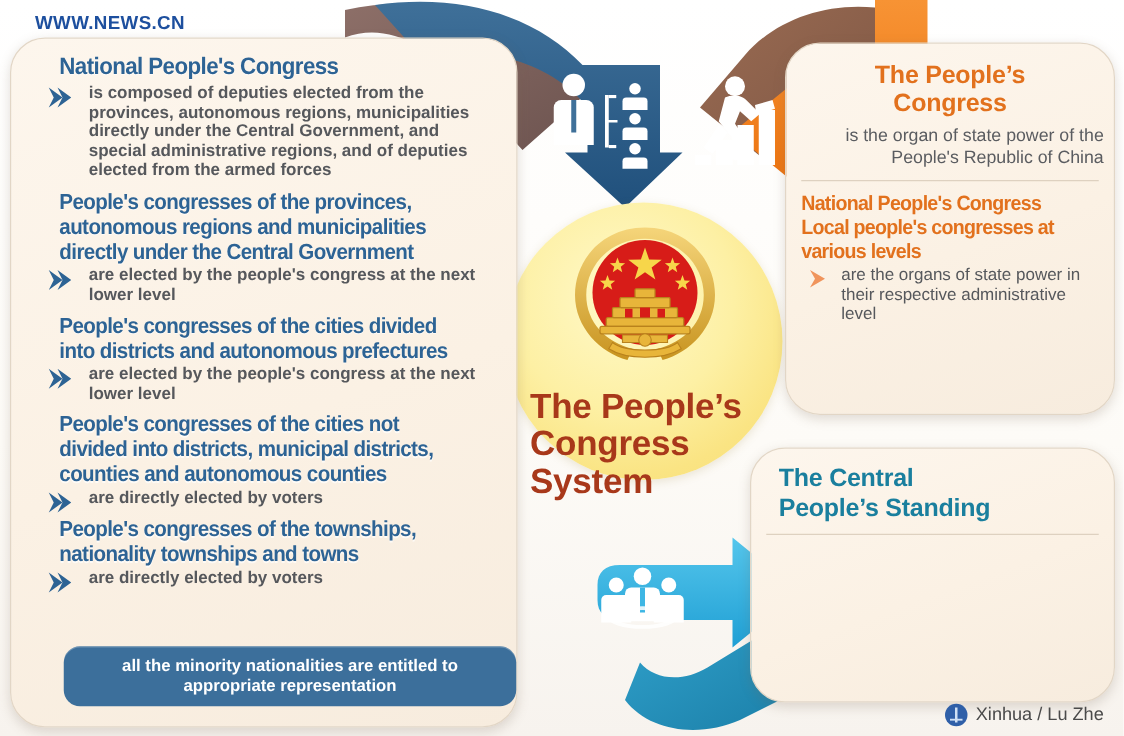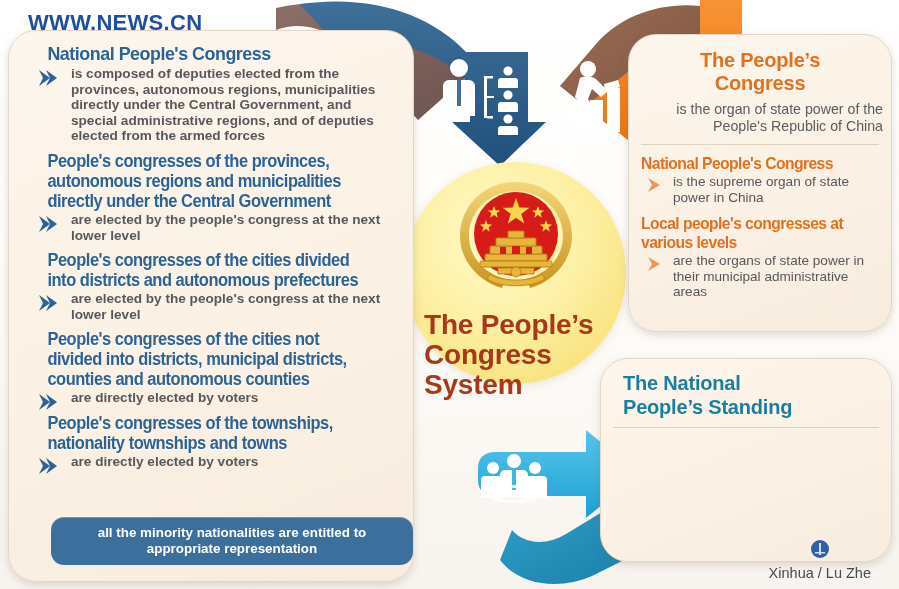--- a/index.html
+++ b/index.html
@@ -6,21 +6,21 @@
   body{
     width:899px;height:589px;overflow:hidden;
     background:#ffffff;
     font-family:"Liberation Sans","DejaVu Sans",sans-serif;
     position:relative;
   }
   #stage{position:absolute;left:0;top:0;width:899px;height:589px;overflow:hidden;
     background:linear-gradient(180deg,#ffffff 0%,#fdfbf7 60%,#f7f3ee 100%);}
 
   
-  .brand{position:absolute;left:28px;top:10px;font-size:22px;font-weight:bold;
+  .brand{position:absolute;left:28px;top:10px;font-size:15px;font-weight:bold;
     color:#1d4f9e;letter-spacing:.3px;z-index:40;}
 
   
   .arrowlayer{position:absolute;left:0;top:0;width:899px;height:589px;z-index:5;}
 
   
   .center-circle{position:absolute;left:404px;top:162px;width:222px;height:222px;
     border-radius:50%;
     background:radial-gradient(circle at 42% 34%,#fff9c9 0%,#fdf0a4 46%,#fae483 74%,#f6dd76 100%);
     z-index:8;box-shadow:0 2px 8px rgba(150,130,60,.18);}
@@ -69,22 +69,22 @@
   #br-panel{left:600px;top:358px;width:290px;height:202px;z-index:20;}
   .br-title{color:#1a7f9e;font-weight:bold;font-size:20px;line-height:24px;
     padding:12px 14px 0 22px;letter-spacing:-.2px;}
   .br-inner{padding:8px 12px 0 16px;}
   .br-row{position:relative;padding-left:34px;margin:0 0 8px 0;}
   .br-row .chev{position:absolute;left:4px;top:2px;}
   .br-body{color:#4e6e79;font-size:13.6px;line-height:15.8px;}
   .ta-r{text-align:right;}
 
   
-  .credit{position:absolute;right:28px;bottom:8px;z-index:40;display:flex;
-    align-items:center;gap:7px;color:#4a4a4a;font-size:14.5px;flex-direction:column;}
+  .credit{position:absolute;right:16px;bottom:8px;z-index:40;display:flex;
+    align-items:center;gap:7px;color:#4a4a4a;font-size:14.5px;}
   .xlogo{width:18px;height:18px;border-radius:50%;background:#2f5fa8;
     display:block;position:relative;}
   .xlogo:after{content:"";position:absolute;left:4px;top:3px;width:10px;height:12px;
     background:
       linear-gradient(#cfe0f5,#cfe0f5) 0 9px/10px 1.5px no-repeat,
       linear-gradient(#cfe0f5,#cfe0f5) 4px 0/2px 12px no-repeat;}
 </style>
 </head>
 <body>
 
@@ -272,39 +272,33 @@
 
   <div class="panel" id="tr-panel">
     <div class="tr-title">
       <div>The People’s</div>
       <div>Congress</div>
     </div>
     <div class="tr-sub">is the organ of state power of the People's Republic of China</div>
     <div class="hr"></div>
     <div class="tr-inner">
       <div class="tr-h">National People's Congress</div>
-      <div class="tr-row">
-        <svg class="chev" viewBox="0 0 20 18">
-          <path d="M3 2 L15 9 L3 16 L7 9 Z" fill="#f0945c"></path>
-        </svg>
-        <div class="tr-body">is the supreme organ of state power in China</div>
-      </div>
       <div class="tr-h">Local people's congresses at various levels</div>
       <div class="tr-row">
         <svg class="chev" viewBox="0 0 20 18">
           <path d="M3 2 L15 9 L3 16 L7 9 Z" fill="#f0945c"></path>
         </svg>
-        <div class="tr-body">are the organs of state power in their municipal administrative areas</div>
+        <div class="tr-body">are the organs of state power in their respective administrative level</div>
       </div>
     </div>
   </div>
 
   <div class="panel" id="br-panel">
     <div class="br-title">
-      <div>The National</div>
+      <div>The Central</div>
       <div>People’s Standing</div>
     </div>
     <div class="hr" style="margin-top:8px"></div>
     <div class="br-inner">
     </div>
   </div>
 
   <div class="credit">
     <span class="xlogo"></span>
     <span>Xinhua / Lu Zhe</span>

